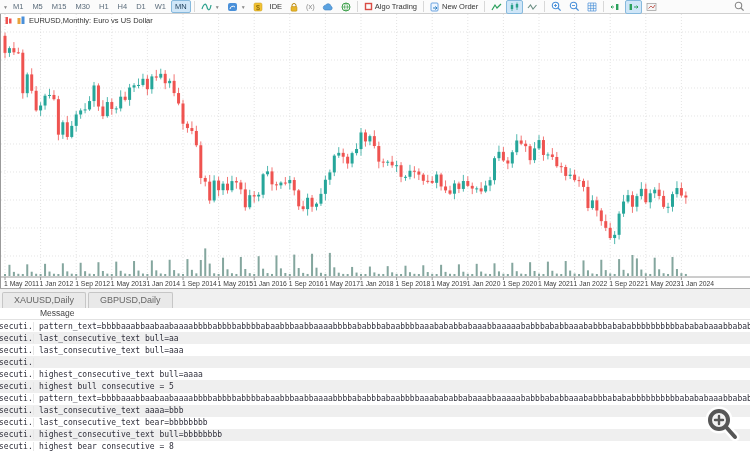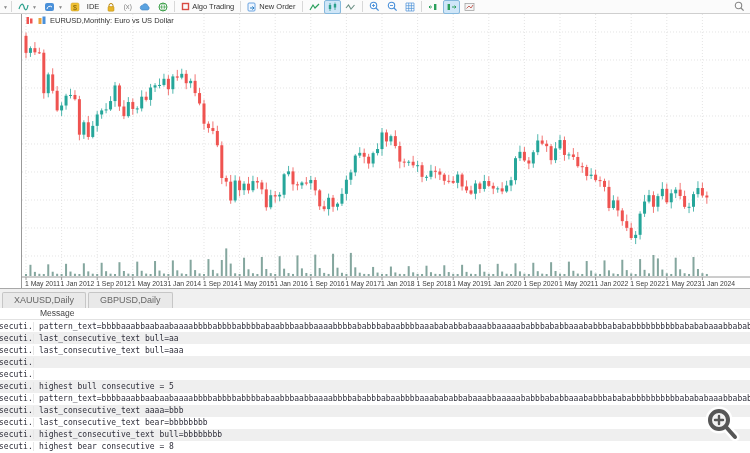--- a/index.html
+++ b/index.html
@@ -12,21 +12,21 @@
          border:1px solid transparent;border-radius:2px;cursor:default;}
   .tfbtn.active{background:#cfe6f8;border-color:#86b9dd;color:#1c3c57;}
   .sep{width:1px;height:11px;background:#d8d8d8;margin:0 2px;flex:none;}
   .tbtn{display:flex;align-items:center;gap:2px;padding:0 2px;height:12px;
         color:#333;font-size:7.5px;border:1px solid transparent;border-radius:2px;}
   .tbtn.active{background:#cfe6f8;border-color:#86b9dd;}
   .caret{font-size:5px;color:#888;margin-left:1px;}
   .spacer{flex:1;}
   .icon{display:inline-flex;align-items:center;justify-content:center;flex:none;}
   
-  .chartwin{position:relative;height:274px;border-left:1px solid #9a9a9a;margin-left:21px;}
+  .chartwin{position:relative;height:274px;border-left:1px solid #9a9a9a;}
   .charttitle{position:absolute;top:2px;left:4px;display:flex;align-items:center;
               gap:3px;font-size:7.5px;color:#333;z-index:2;}
   
   .tabsbar{height:19px;background:#f0f0f0;border-top:1px solid #a8a8a8;
            display:flex;align-items:flex-end;padding-left:2px;gap:2px;}
   .tab{height:15px;line-height:15px;padding:0 11px;font-size:9px;color:#666;
        background:#e9e9e9;border:1px solid #c6c6c6;border-bottom:none;
        border-radius:2px 2px 0 0;white-space:nowrap;}
   .tab.active{background:#fff;color:#000;font-weight:bold;border-color:#8f8f8f;height:16px;}
   
@@ -42,20 +42,31 @@
         margin-left:-2px;}
   .jmsg{padding-left:5px;overflow:hidden;}
   
   .zoom-overlay{position:absolute;right:6px;bottom:5px;z-index:9;opacity:.95;}
 </style>
 </head>
 <body>
 
 <div class="toolbar">
   <span class="caret">▼</span>
+  <span id="tfs" style="display:flex;gap:1px;">
+      <span class="tfbtn">M1</span>
+      <span class="tfbtn">M5</span>
+      <span class="tfbtn">M15</span>
+      <span class="tfbtn">M30</span>
+      <span class="tfbtn">H1</span>
+      <span class="tfbtn">H4</span>
+      <span class="tfbtn">D1</span>
+      <span class="tfbtn">W1</span>
+      <span class="tfbtn active">MN</span>
+    </span>
   <span class="sep"></span>
 
   <span class="tbtn">
     <span class="icon">
       <svg width="11" height="10">
           <path d="M1 7 C3 1,5 1,6 5 S9 9,10 3" fill="none" stroke="#2ba08c" stroke-width="1.2"></path>
         </svg>
     </span>
       <span class="caret">▼</span>
   </span>
@@ -786,20 +797,21 @@
       </div>
       <div class="jrow">
         <span class="jsrc">secuti..</span>
         <span class="jmsg">last_consecutive_text bull=aaa</span>
       </div>
       <div class="jrow">
         <span class="jsrc">secuti..</span>
       </div>
       <div class="jrow">
         <span class="jsrc">secuti..</span>
+        <span class="jmsg">highest_consecutive_text bull=aaaa</span>
       </div>
       <div class="jrow">
         <span class="jsrc">secuti..</span>
         <span class="jmsg">highest bull consecutive = 5</span>
       </div>
       <div class="jrow">
         <span class="jsrc">secuti..</span>
         <span class="jmsg">pattern_text=bbbbaaabbaabaabaaaabbbbabbbbabbbbabaabbbaabbaaaabbbbababbbabaabbbbaaabababbabaaabbaaaaababbbababbaaababbbabababbbbbbbbbbabababaaabbababababaaabbbabab</span>
       </div>
       <div class="jrow">

